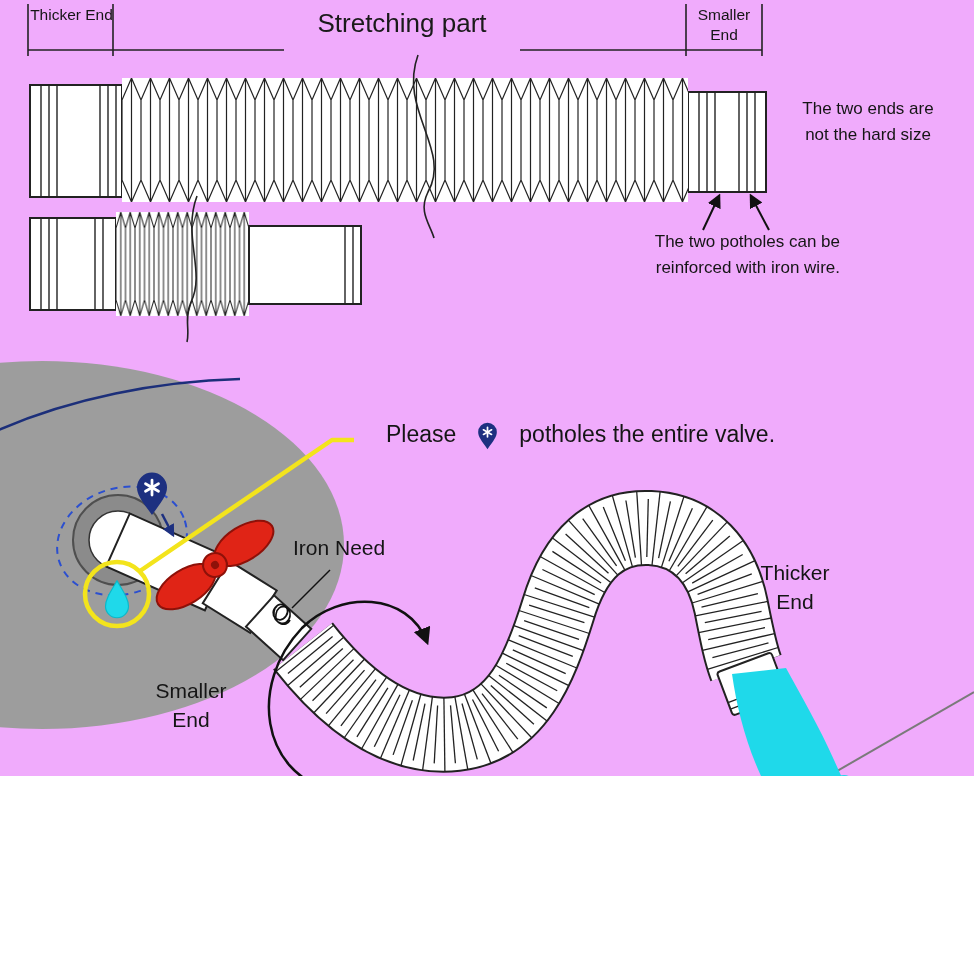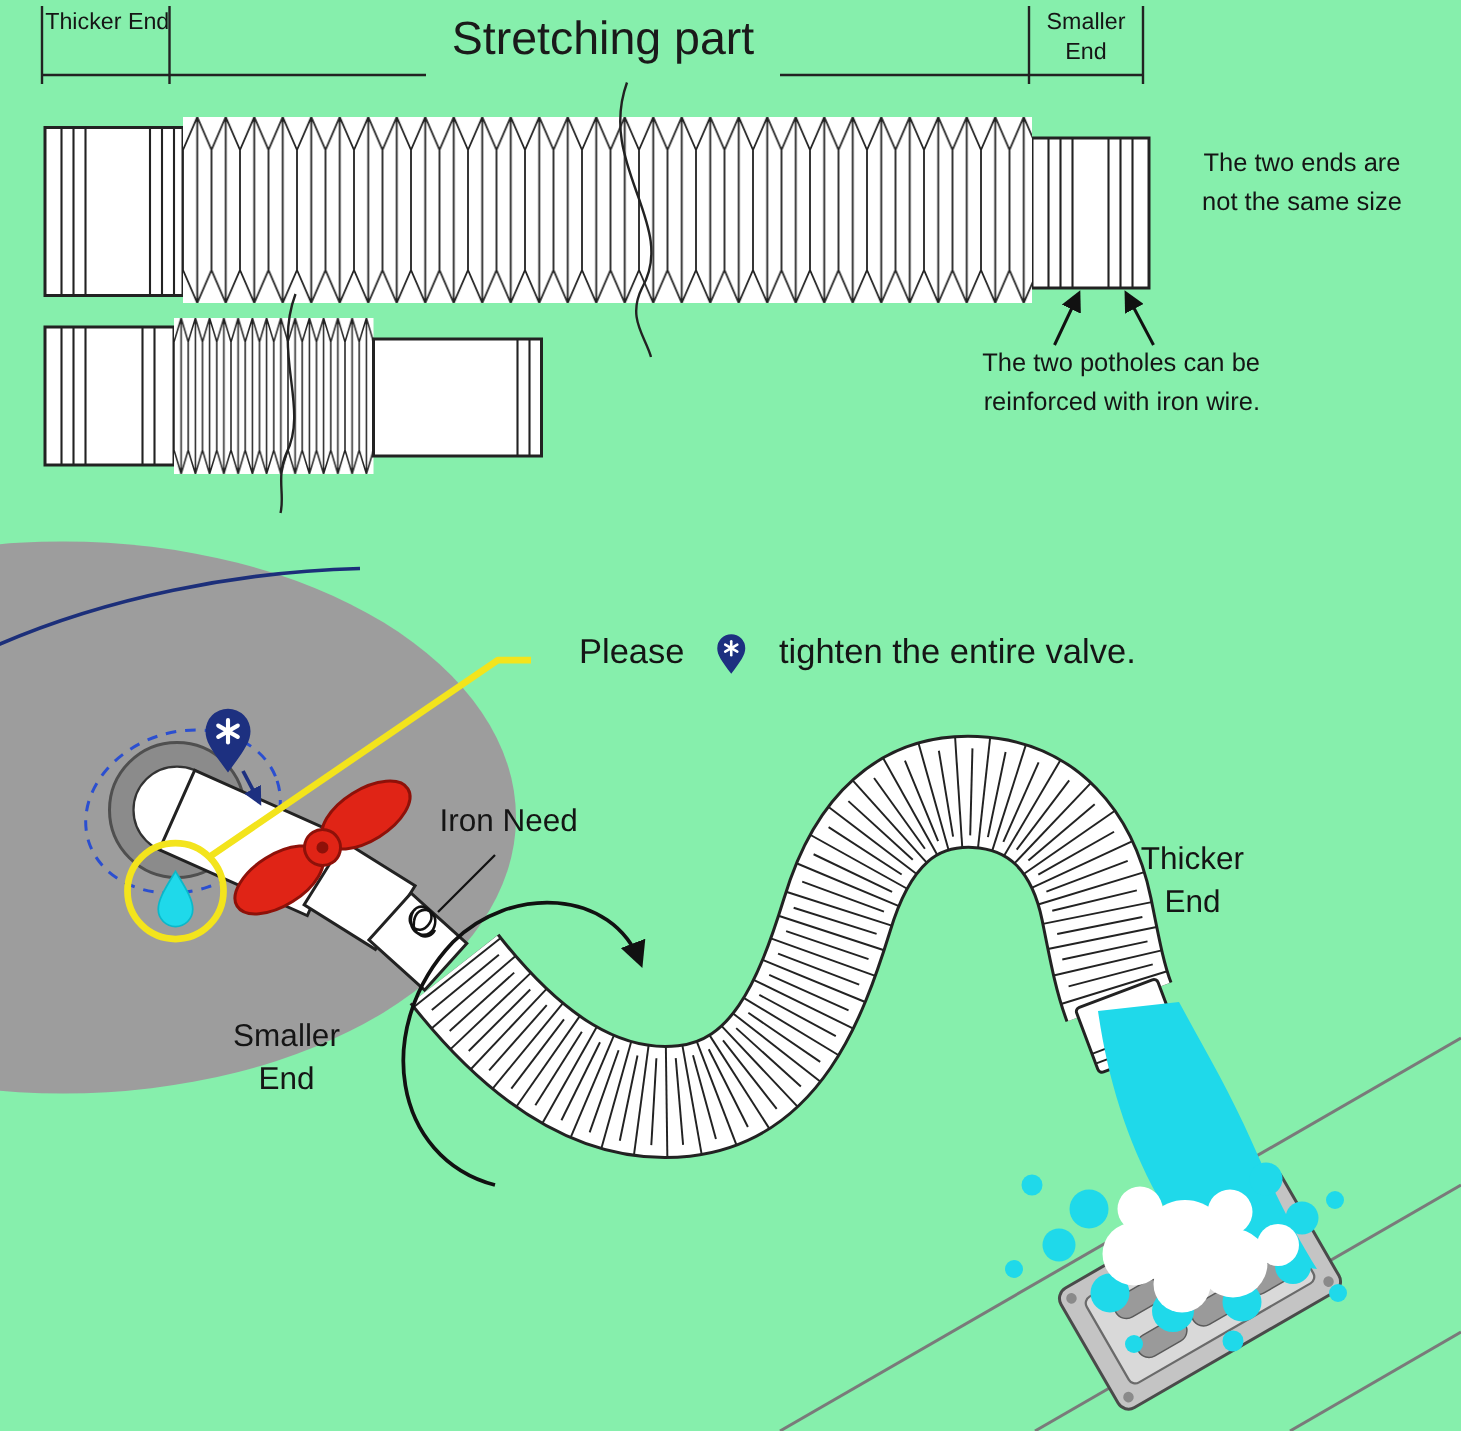--- a/index.html
+++ b/index.html
@@ -1,22 +1,22 @@
 <!DOCTYPE html>
 <html style="--water: #1FD9EA; --valve: #E02416; --tank: #9D9D9D; --pin: #1D3080; --highlight: #F3E41C;"><head>
 <meta charset="utf-8">
 <style>
   *{margin:0;padding:0;box-sizing:border-box}
   html,body{background:#fff}
   body{font-family:"Liberation Sans",sans-serif;color:#151515}
-  #canvas{position:relative;width:974px;height:954px;background:#86efac;overflow:hidden}
+  #canvas{position:relative;width:974px;height:776px;background:#f0abfc;overflow:hidden}
   #art{position:absolute;left:0;top:0}
   .label{position:absolute;color:#151515;white-space:normal}
   .t-thicker-top{left:30px;top:5px;width:83px;text-align:center;font-size:15.5px;line-height:1.3}
-  .t-title{left:252px;top:8px;width:300px;text-align:center;font-size:31px;color:#1a1a1a}
+  .t-title{left:252px;top:8px;width:300px;text-align:center;font-size:26px;color:#1a1a1a}
   .t-smaller-top{left:687px;top:5px;width:74px;text-align:center;font-size:15.5px;line-height:1.3}
   .t-ends-note{left:797px;top:96px;width:142px;text-align:center;font-size:17px;line-height:1.5}
   .t-potholes-note{left:608px;top:229px;width:232px;text-align:right;font-size:17px;line-height:1.5}
   .t-leak1{left:386px;top:386px;font-size:23px}
   .t-leak2{left:386px;top:419px;font-size:23px;display:flex;align-items:center;gap:21px}
   .t-ironwire{left:293px;top:536px;font-size:21px}
   .t-smaller-bottom{left:146px;top:676px;width:90px;text-align:center;font-size:21px;line-height:1.4}
   .t-thicker-bottom{left:750px;top:558px;width:90px;text-align:center;font-size:21px;line-height:1.4}
   .t-rotate{left:158px;top:792px;font-size:24px}
   .c-water{fill:var(--water,#1FD9EA)}
@@ -295,26 +295,26 @@
       <path class="c-water" stroke="#0bb8c9" stroke-width="1" d="M0,-14 C6,-4 10,2 10,8 a10,10 0 1 1 -20,0 C-10,2 -6,-4 0,-14 Z"></path>
     </g>
 
     <use href="#pinShape" transform="translate(152,500) scale(1.25)"></use>
     <line x1="162" y1="514" x2="173" y2="535" class="c-pin-stroke" stroke="#1D3080" stroke-width="2.5" marker-end="url(#arrNavy)"></line>
   </svg>
 
   <div class="label t-thicker-top">Thicker End</div>
   <div class="label t-title">Stretching part</div>
   <div class="label t-smaller-top">Smaller End</div>
-  <div class="label t-ends-note">The two ends are not the same size</div>
+  <div class="label t-ends-note">The two ends are not the hard size</div>
   <div class="label t-potholes-note">The two potholes can be reinforced with iron wire.</div>
 
   <div class="label t-leak2">
     <span>Please</span>
     <svg width="21" height="28" viewBox="-13 -23 26 36" style="margin-top:3px">
       <use href="#pinShape"></use>
     </svg>
-    <span>tighten the entire valve.</span>
+    <span>potholes the entire valve.</span>
   </div>
   <div class="label t-ironwire">Iron Need</div>
   <div class="label t-smaller-bottom">Smaller End</div>
   <div class="label t-thicker-bottom">Thicker End</div>
 </div>
 
 </body></html>

